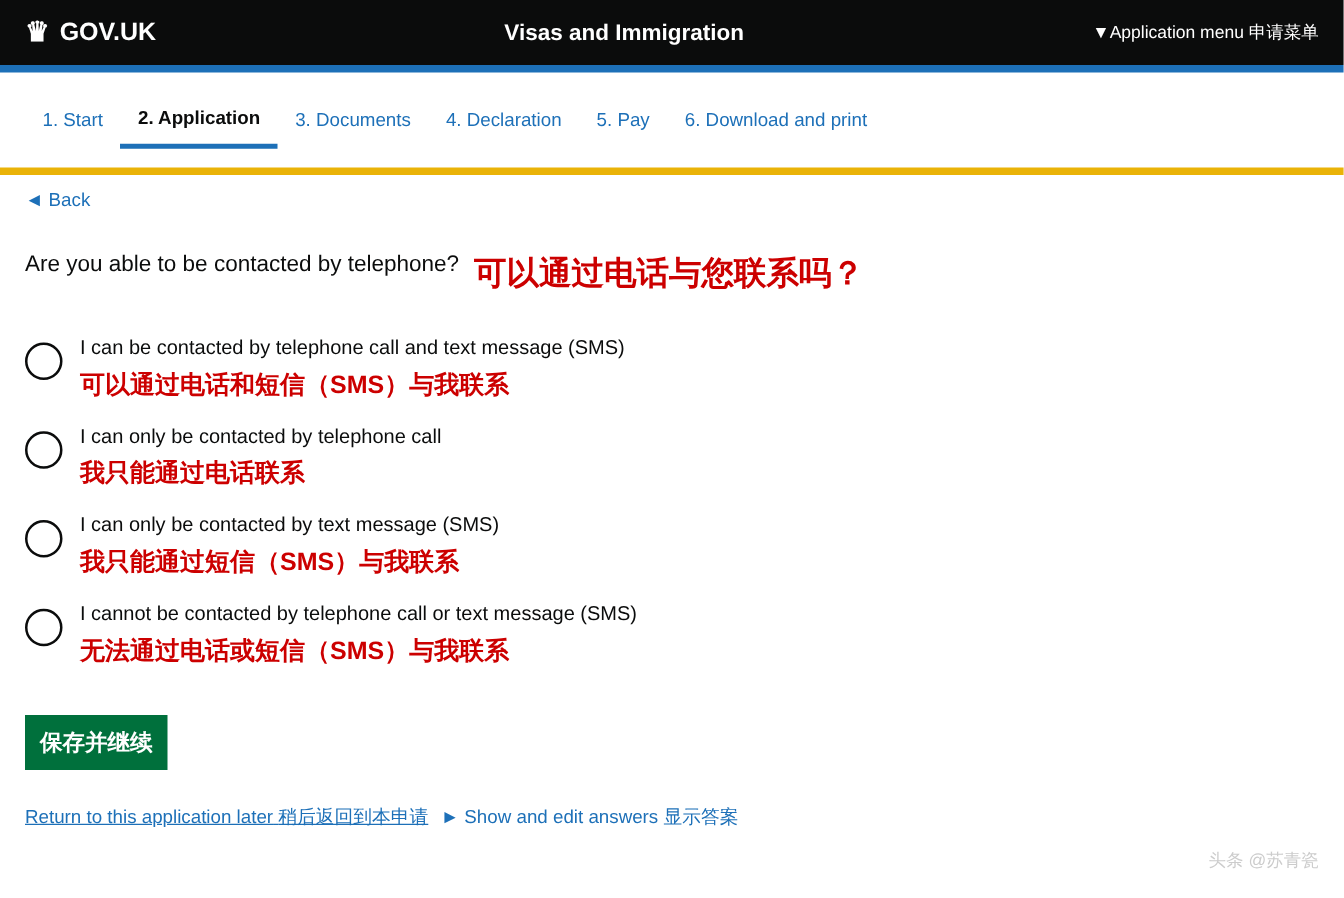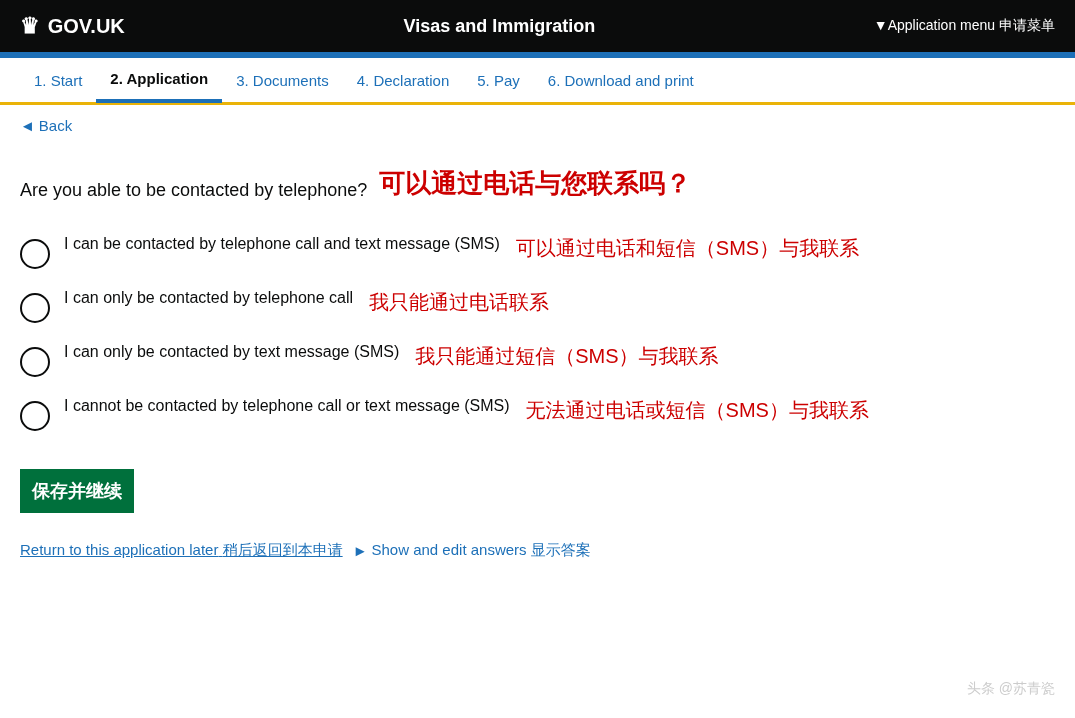--- a/index.html
+++ b/index.html
@@ -39,22 +39,22 @@
     
     .blue-bar {
       height: 6px;
       background: #1d70b8;
     }
 
     
     .nav-tabs {
       display: flex;
       align-items: center;
-      border-bottom: 3px solid #eab308;
-      padding: 0 20px;
+      border-bottom: 6px solid #eab308;
+      padding: 16px 20px;
       gap: 0;
     }
     .nav-tab {
       padding: 12px 14px;
       font-size: 15px;
       color: #1d70b8;
       cursor: pointer;
       text-decoration: none;
       white-space: nowrap;
     }
@@ -83,21 +83,21 @@
 
     
     .main-content {
       padding: 20px 20px 20px 20px;
       max-width: 900px;
     }
 
     
     .question-row {
       display: flex;
-      align-items: flex-end;
+      align-items: flex-start;
       gap: 12px;
       margin-bottom: 24px;
       flex-wrap: wrap;
     }
     .question-text {
       font-size: 18px;
       color: #0b0c0c;
     }
     .question-chinese {
       font-size: 26px;
@@ -130,30 +130,31 @@
       appearance: none;
       -webkit-appearance: none;
     }
     .radio-input:checked {
       background: #0b0c0c;
       border: 8px solid #0b0c0c;
       box-shadow: inset 0 0 0 4px #fff;
     }
     .radio-label {
       display: flex;
-      gap: 16px;
+      flex-direction: column;
+      gap: 6px;
     }
     .radio-label-en {
       font-size: 16px;
       color: #0b0c0c;
     }
     .radio-label-zh {
       font-size: 20px;
       color: #cc0000;
-      font-weight: normal;
+      font-weight: bold;
     }
 
     
     .save-button {
       background: #00703c;
       color: #fff;
       border: none;
       padding: 10px 12px;
       font-size: 18px;
       font-weight: bold;

